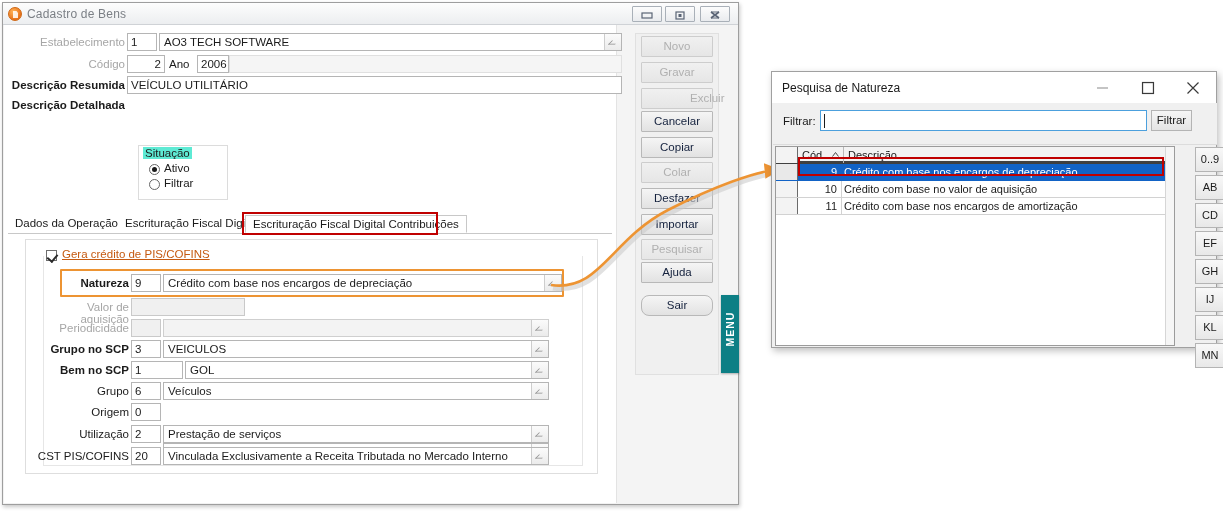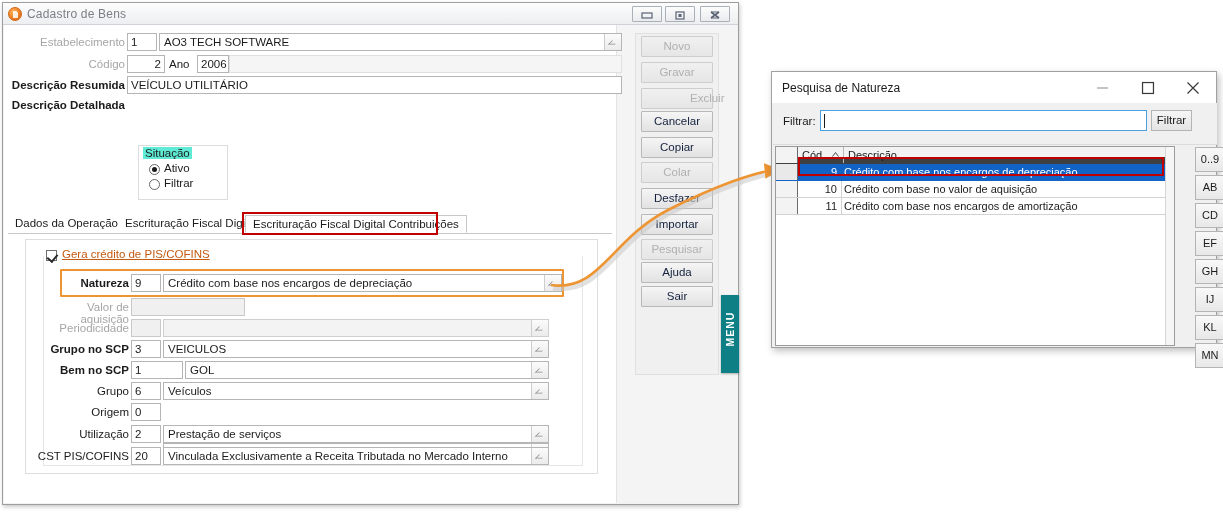--- a/index.html
+++ b/index.html
@@ -164,21 +164,21 @@
   }
   #filter-caret{left:3px;top:3px;width:1px;height:14px;background:#1b1b1b;}
   #btn-filtrar{
     left:379px;top:38px;width:41px;height:21px;
     background:linear-gradient(#f6f6f6,#e4e4e4);border:1px solid #b4b4b4;
     text-align:center;line-height:19px;font-size:11.5px;box-sizing:border-box;
   }
 
   
   #grid{left:3px;top:74px;width:400px;height:200px;background:#fff;border:1px solid #9b9b9b;box-sizing:border-box;}
-  #grid-head{left:0;top:0;width:100%;height:17px;background:#f3f3f3;border-bottom:7px solid #404040;box-sizing:border-box;}
+  #grid-head{left:0;top:0;width:100%;height:17px;background:#f3f3f3;border-bottom:3px solid #404040;box-sizing:border-box;}
   .hcell{position:absolute;top:0;height:16px;line-height:16px;font-size:11px;
          border-right:1px solid #b9b9b9;box-sizing:border-box;padding-left:4px;}
   .gsel{position:absolute;left:0;width:22px;border-right:1px solid #6b6b6b;box-sizing:border-box;background:#f3f3f3;}
   .grow{position:absolute;left:0;width:100%;height:17px;border-bottom:1px solid #d2d2d2;box-sizing:border-box;}
   .grow.sel{background:#1263c6;color:#fff;border-bottom-color:#1263c6;}
   .gcod{position:absolute;left:22px;width:44px;text-align:right;padding-right:4px;
         line-height:16px;font-size:11px;border-right:1px solid #d2d2d2;box-sizing:border-box;}
   .gdesc{position:absolute;left:68px;line-height:16px;font-size:11px;}
   .grow.sel .gcod{border-right-color:#1263c6;}
   #row-highlight{left:26px;top:85px;width:366px;height:19px;border:2px solid #c00000;box-sizing:border-box;}
@@ -322,21 +322,21 @@
   <div class="abs abtn dis" style="top:33px;">Novo</div>
   <div class="abs abtn dis" style="top:59px;">Gravar</div>
   <div class="abs abtn dis" style="top:85px;padding-left:48px;">Excluir</div>
   <div class="abs abtn" style="top:108px;">Cancelar</div>
   <div class="abs abtn" style="top:134px;">Copiar</div>
   <div class="abs abtn dis" style="top:159px;">Colar</div>
   <div class="abs abtn" style="top:185px;">Desfazer</div>
   <div class="abs abtn" style="top:211px;">Importar</div>
   <div class="abs abtn dis" style="top:236px;">Pesquisar</div>
   <div class="abs abtn" style="top:259px;">Ajuda</div>
-  <div class="abs abtn" style="top:283px;">Sair</div>
+  <div class="abs abtn" style="top:292px;border-radius:8px;">Sair</div>
 
   <div class="abs" id="menu-tab">
     <span>MENU</span>
   </div>
 </div>
 
 <svg class="abs" id="connector">
   <defs>
     <marker id="arrowhead" markerWidth="6" markerHeight="6" refX="4" refY="3" orient="auto">
       <path d="M0,0 L6,3 L0,6 Z" fill="#ED9433"></path>

